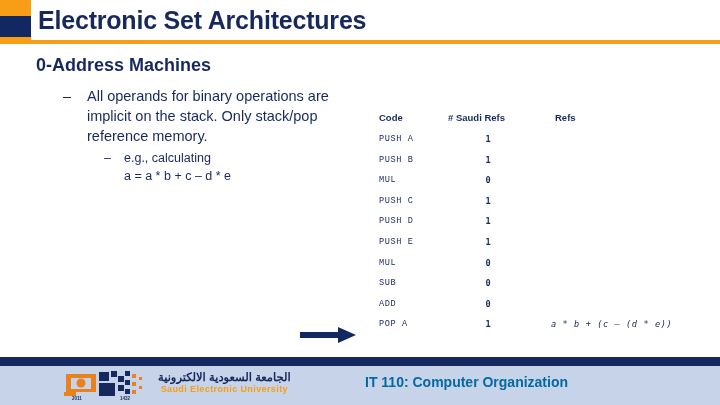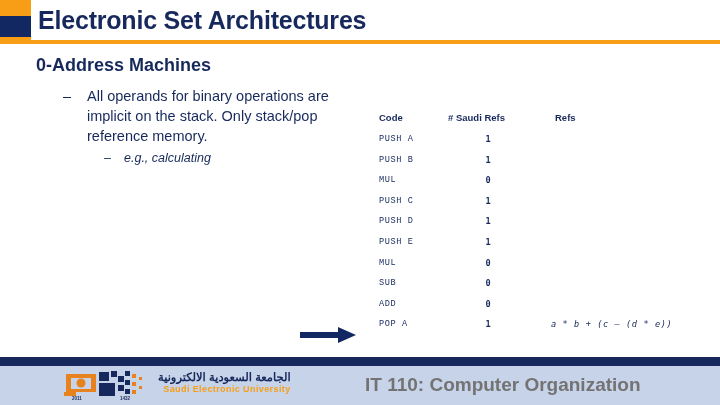--- a/index.html
+++ b/index.html
@@ -99,21 +99,20 @@
     line-height: 18px;
   }
   .bullet-2 .dash {
     position: absolute;
     left: 0;
     top: 0;
   }
   .bullet-2 .btext {
     display: block;
     margin-left: 20px;
-    font-style: italic;
   }
 
   
   .arrow {
     position: absolute;
     left: 300px;
     top: 327px;
   }
 
   
@@ -191,44 +190,44 @@
     position: absolute;
     left: 62px;
     top: 368px;
     width: 90px;
     height: 34px;
   }
   .footer-univ {
     position: absolute;
     left: 158px;
     top: 371px;
-    text-align: right;
+    text-align: center;
     line-height: 12px;
   }
   .footer-univ .ar {
     display: block;
     font-size: 11.5px;
     color: #17295C;
     font-weight: bold;
     direction: rtl;
   }
   .footer-univ .en {
     display: block;
     font-size: 9px;
     color: #F79D16;
     font-weight: bold;
     letter-spacing: 0.4px;
   }
   .footer-course {
     position: absolute;
     left: 365px;
     top: 374px;
-    font-size: 19px;
-    font-weight: bold;
-    color: #737373;
+    font-size: 14px;
+    font-weight: bold;
+    color: #0369a1;
     white-space: nowrap;
   }
   .logo-year {
     position: absolute;
     font-size: 4.5px;
     color: #17295C;
     font-weight: bold;
   }
 </style>
 </head>
@@ -246,20 +245,21 @@
   <div class="subhead">0-Address Machines</div>
 
   <div class="bullet-1">
     <span class="dash">–</span>
     <span class="btext">All operands for binary operations are implicit on the stack. Only stack/pop reference memory.</span>
   </div>
 
   <div class="bullet-2">
     <span class="dash">–</span>
     <span class="btext">e.g., calculating</span>
+    <span class="btext">a = a * b + c – d * e</span>
   </div>
 
   <div class="arrow">
     <svg width="56" height="16" viewBox="0 0 56 16">
       <polygon points="0,5 38,5 38,0 56,8 38,16 38,11 0,11" fill="#112862"></polygon>
     </svg>
   </div>
 
   <div class="code-table">
     <div class="ct-head">

